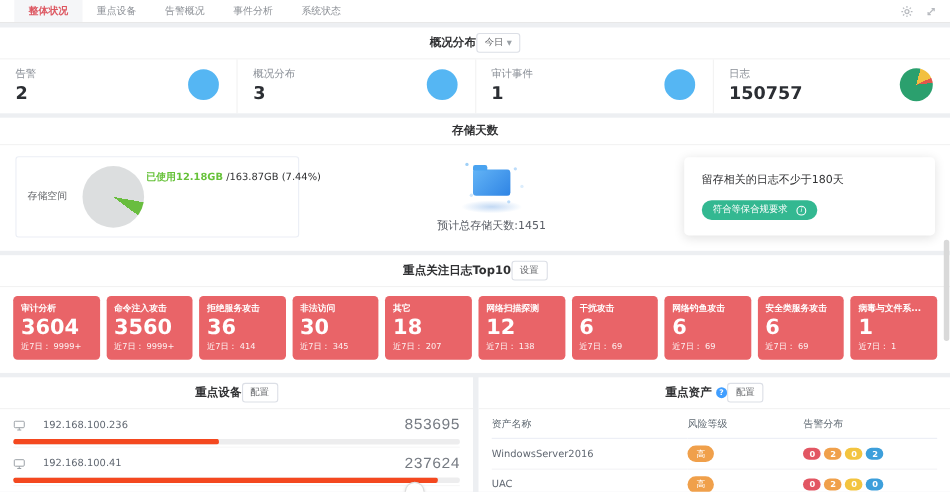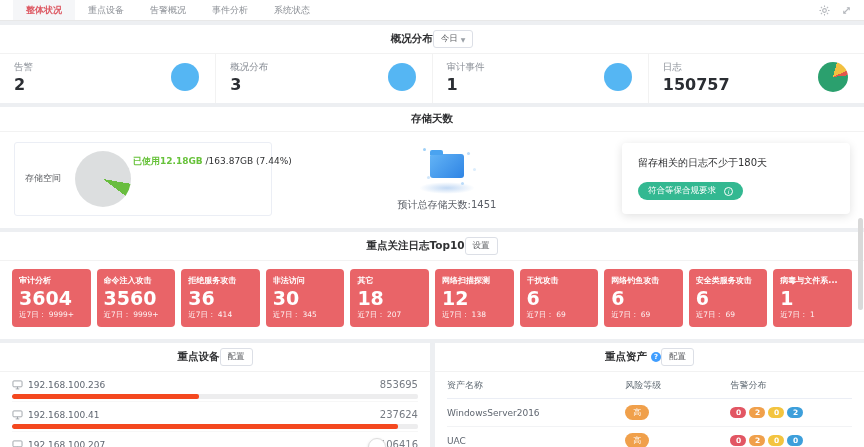--- a/index.html
+++ b/index.html
@@ -63,22 +63,22 @@
   .log-recent { font-size:7.5px; opacity:.92; white-space:nowrap; }
 
   
   .bottom-row { display:flex; gap:5px; margin-top:4px; align-items:stretch; height:200px; }
   .devices-panel { width:430px; background:#fff; }
   .assets-panel { flex:1; background:#fff; }
 
   .dev-list { padding:0 12px; }
   .dev-row { padding-top:7px; border-bottom:1px solid #f7f7f7; cursor:pointer; }
   .dev-top { display:flex; align-items:center; justify-content:space-between; }
-  .dev-ip { display:flex; align-items:center; gap:5px; font-size:9px; color:#5f6670; }
-  .dev-val { font-size:10px; color:#767b83; }
+  .dev-ip { display:flex; align-items:center; gap:16px; font-size:9px; color:#5f6670; }
+  .dev-val { font-size:14px; color:#767b83;font-family:Liberation Mono, monospace; }
   .dev-track { height:5px; background:#ededee; border-radius:2px; margin-top:4px; margin-bottom:2px; overflow:hidden; }
   .dev-fill { height:100%; background:#f4481f; border-radius:2px; }
   .mon-ic { width:11px; height:10px; color:#9aa0a6; flex:none; }
 
   .asset-table { width:100%; border-collapse:collapse; }
   .assets-wrap { padding:0 12px; }
   .asset-table th { font-size:9px; font-weight:normal; color:#606a73; text-align:left; padding:7px 0 6px; border-bottom:1px solid #ebeef5; }
   .asset-table td { font-size:9px; color:#5f6670; padding:6px 0; border-bottom:1px solid #f2f3f5; }
   .col-name { width:44%; } .col-risk { width:26%; } .col-dist { width:30%; }
   .risk-pill { display:inline-block; min-width:14px; text-align:center; padding:2px 8px; border-radius:9px; color:#fff; font-size:8px; }

